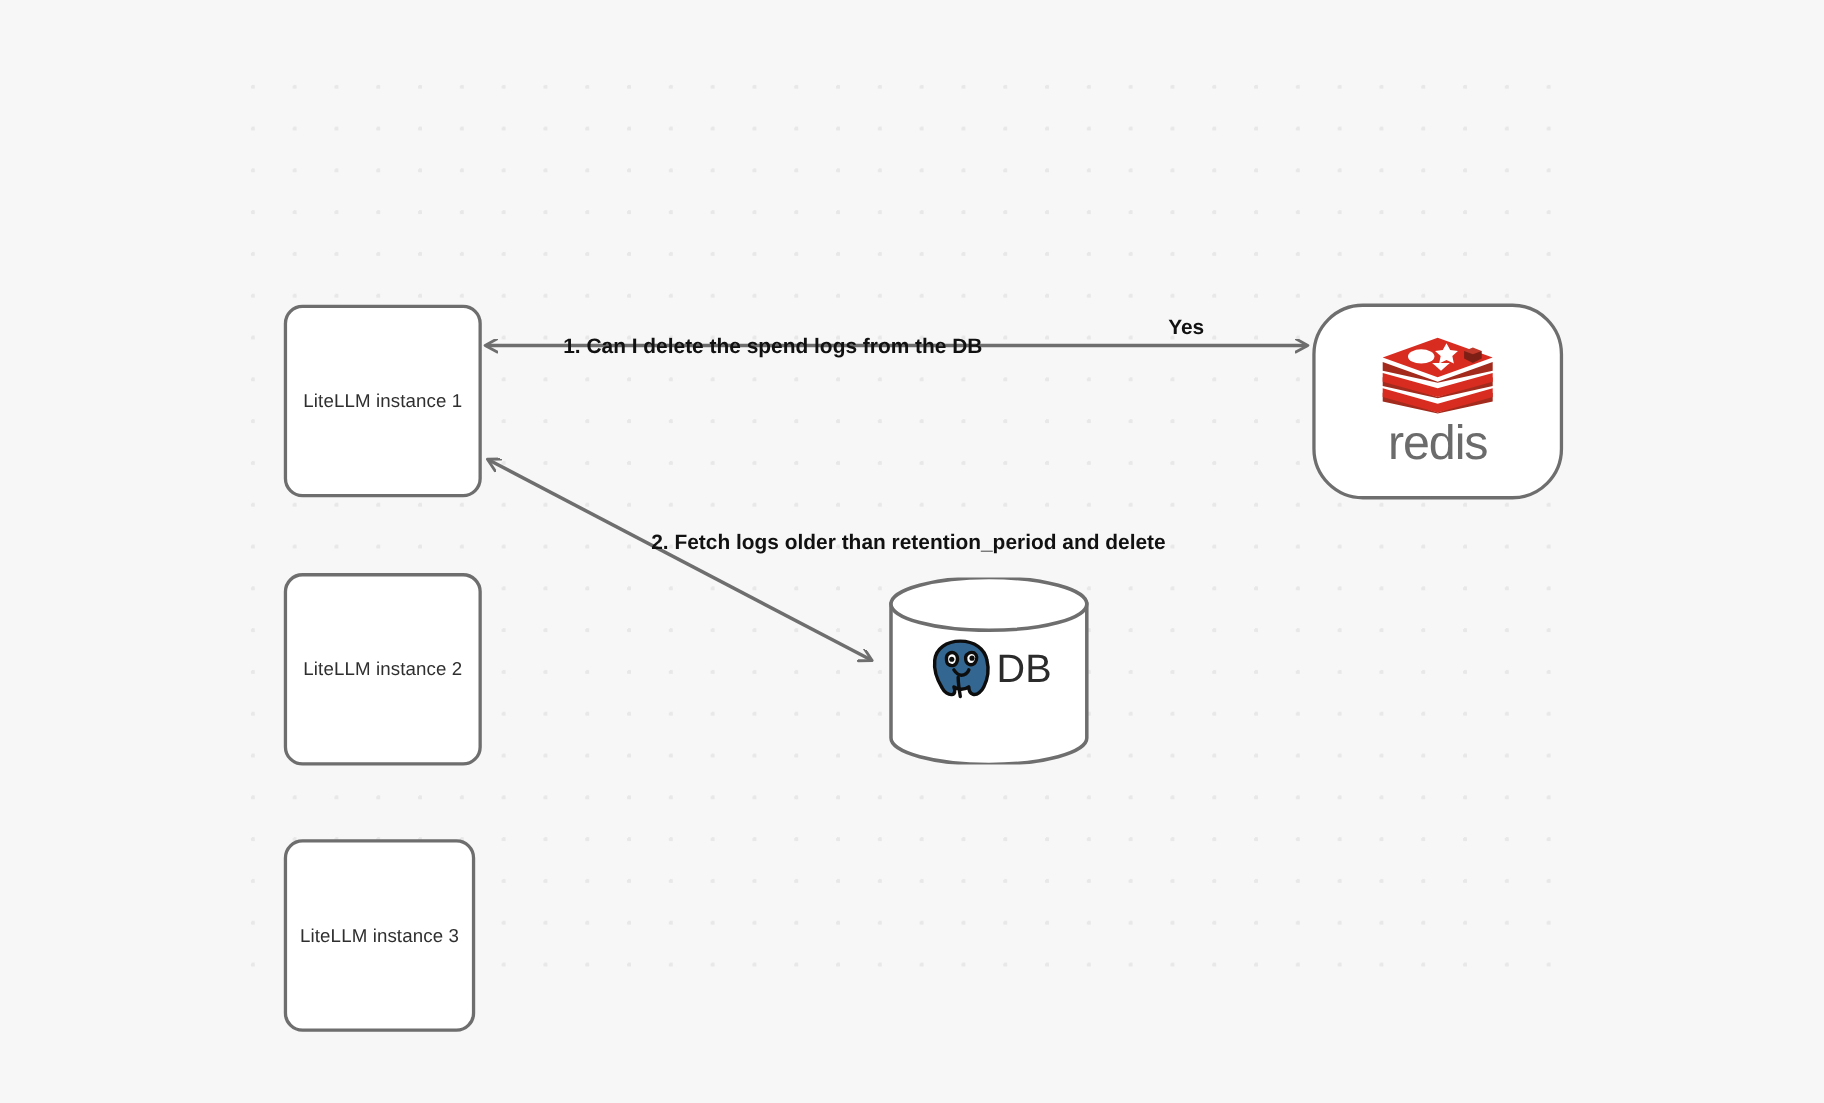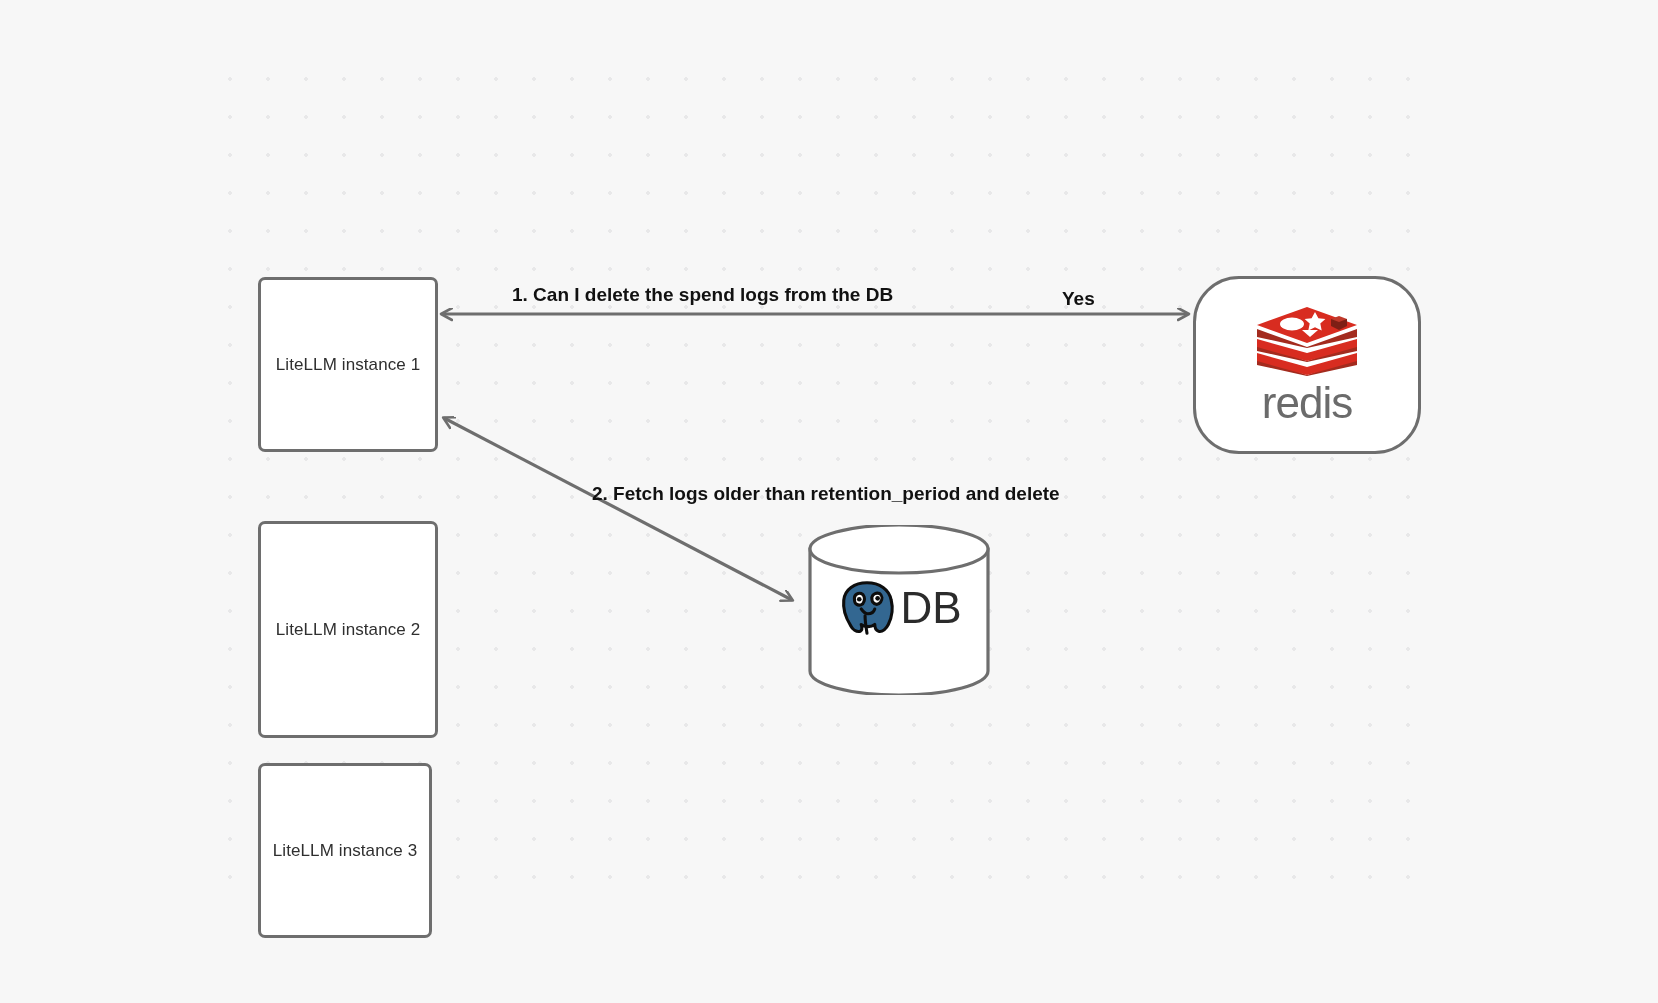--- a/index.html
+++ b/index.html
@@ -29,21 +29,21 @@
     height: 812px;
     background-image: radial-gradient(circle at 2px 2px, #e8e8e9 1.9px, transparent 2.1px);
     background-size: 38px 38px;
     pointer-events: none;
   }
   
   .node-box {
     position: absolute;
     background: #ffffff;
     border: 3px solid #6e6e6e;
-    border-radius: 7px;
+    border-radius: 17px;
     display: flex;
     align-items: center;
     justify-content: center;
   }
   .node-box-label {
     font-size: 17px;
     color: #2f2f2f;
     font-family: "Liberation Sans", sans-serif;
     letter-spacing: 0.1px;
     text-align: center;
@@ -90,21 +90,21 @@
     top: 52px;
     width: 186px;
     height: 62px;
     display: flex;
     align-items: center;
     justify-content: center;
     gap: 2px;
   }
   #db-text {
     font-family: "Liberation Sans", sans-serif;
-    font-size: 44px;
+    font-size: 36px;
     color: #2b2b2b;
     line-height: 1;
     user-select: none;
   }
   
   .edge-label {
     position: absolute;
     font-family: "Liberation Sans", sans-serif;
     font-size: 19px;
     font-weight: bold;
@@ -136,31 +136,31 @@
       <marker id="arrow-start" markerWidth="14" markerHeight="14" refX="3" refY="6" orient="auto" markerUnits="userSpaceOnUse">
         <path d="M 13 0 L 2 6 L 13 12" fill="none" stroke="#6e6e6e" stroke-width="2.6" stroke-linecap="round" stroke-linejoin="round"></path>
       </marker>
     </defs>
 
     <line x1="442" y1="314" x2="1188" y2="314" stroke="#6e6e6e" stroke-width="3.2" marker-start="url(#arrow-start)" marker-end="url(#arrow-end)"></line>
 
     <line x1="444" y1="418" x2="792" y2="600" stroke="#6e6e6e" stroke-width="3.2" marker-start="url(#arrow-start)" marker-end="url(#arrow-end)"></line>
   </svg>
 
-  <div class="edge-label" style="left:512px; top:284px;">1.  Can I delete the spend logs from the DB</div>
+  <div class="edge-label" style="left:512px; top:305px;">1.  Can I delete the spend logs from the DB</div>
 
   <div class="edge-label" style="left:1042px; top:288px;margin-left:20px;">Yes</div>
 
   <div class="edge-label" style="left:592px; top:468px;margin-top:15px;">2.  Fetch logs older than retention_period and delete</div>
 
   <div class="node-box" style="left:258px; top:277px; width:180px; height:175px;">
     <span class="node-box-label">LiteLLM instance 1</span>
   </div>
 
-  <div class="node-box" style="left:258px; top:521px; width:180px; height:217px;">
+  <div class="node-box" style="left:258px; top:521px; width:180px; height:175px;">
     <span class="node-box-label">LiteLLM instance 2</span>
   </div>
 
   <div class="node-box" style="left:258px; top:763px; width:174px; height:175px;">
     <span class="node-box-label">LiteLLM instance 3</span>
   </div>
 
   <div id="redis-node">
     <svg width="104" height="72" viewBox="0 0 104 72" xmlns="http://www.w3.org/2000/svg">
 

